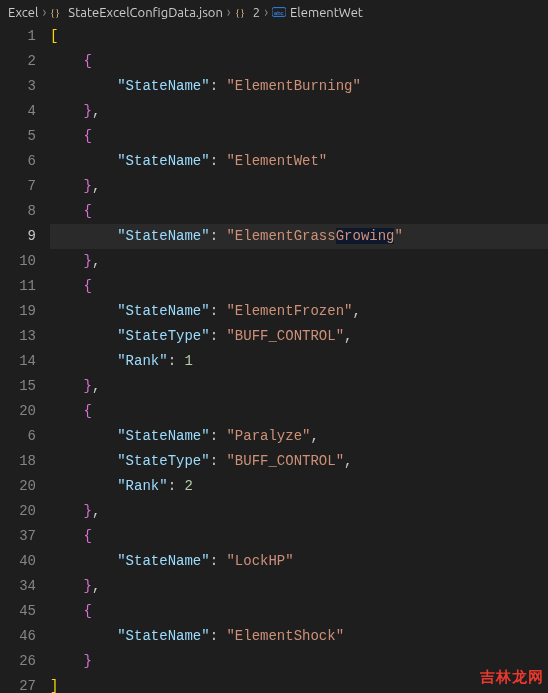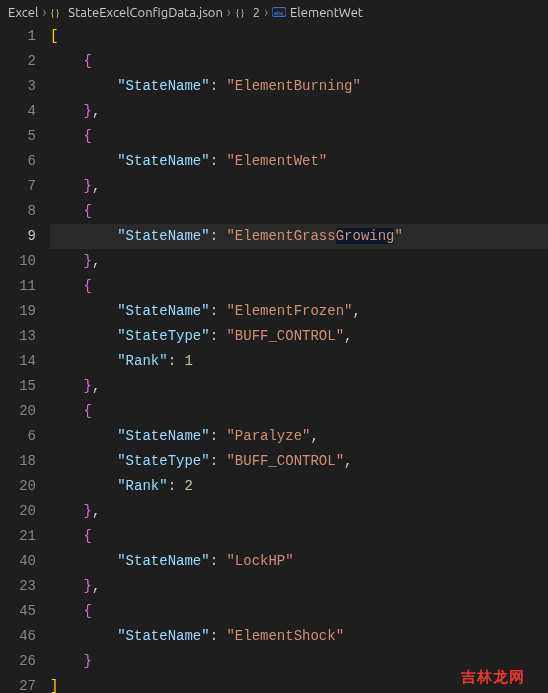--- a/index.html
+++ b/index.html
@@ -65,21 +65,21 @@
   .tok-key { color: #9cdcfe; }
   .tok-str { color: #ce9178; }
   .tok-num { color: #b5cea8; }
   .tok-colon { color: #cccccc; }
   .tok-comma { color: #cccccc; }
   .sel {
     background: #0f172a;
   }
   .watermark {
     position: absolute;
-    right: 23px;
+    right: 4px;
     bottom: 6px;
     font-family: sans-serif;
     font-size: 15px;
     font-weight: bold;
     color: #ff3b2f;
     letter-spacing: 1px;
     opacity: 0.9;
   }
 </style>
 </head>
@@ -134,23 +134,23 @@
       <div class="line">11</div>
       <div class="line">19</div>
       <div class="line">13</div>
       <div class="line">14</div>
       <div class="line">15</div>
       <div class="line">20</div>
       <div class="line">6</div>
       <div class="line">18</div>
       <div class="line">20</div>
       <div class="line">20</div>
-      <div class="line">21</div>
+      <div class="line">37</div>
       <div class="line">40</div>
-      <div class="line">23</div>
+      <div class="line">34</div>
       <div class="line">45</div>
       <div class="line">46</div>
       <div class="line">26</div>
       <div class="line">27</div>
     </div>
   <div class="code"><div class="line"><span></span><span class="tok-bracket-y">[</span></div><div class="line"><span>    </span><span class="tok-bracket-p">{</span></div><div class="line"><span>        </span><span class="tok-key">"StateName"</span><span class="tok-colon">:</span><span> </span><span class="tok-str">"ElementBurning"</span></div><div class="line"><span>    </span><span class="tok-bracket-p">}</span><span class="tok-comma">,</span></div><div class="line"><span>    </span><span class="tok-bracket-p">{</span></div><div class="line"><span>        </span><span class="tok-key">"StateName"</span><span class="tok-colon">:</span><span> </span><span class="tok-str">"ElementWet"</span></div><div class="line"><span>    </span><span class="tok-bracket-p">}</span><span class="tok-comma">,</span></div><div class="line"><span>    </span><span class="tok-bracket-p">{</span></div><div class="line active-line"><span>        </span><span class="tok-key">"StateName"</span><span class="tok-colon">:</span><span> </span><span class="tok-str">"ElementGrass</span><span class="tok-str sel">Growing</span><span class="tok-str">"</span></div><div class="line"><span>    </span><span class="tok-bracket-p">}</span><span class="tok-comma">,</span></div><div class="line"><span>    </span><span class="tok-bracket-p">{</span></div><div class="line"><span>        </span><span class="tok-key">"StateName"</span><span class="tok-colon">:</span><span> </span><span class="tok-str">"ElementFrozen"</span><span class="tok-comma">,</span></div><div class="line"><span>        </span><span class="tok-key">"StateType"</span><span class="tok-colon">:</span><span> </span><span class="tok-str">"BUFF_CONTROL"</span><span class="tok-comma">,</span></div><div class="line"><span>        </span><span class="tok-key">"Rank"</span><span class="tok-colon">:</span><span> </span><span class="tok-num">1</span></div><div class="line"><span>    </span><span class="tok-bracket-p">}</span><span class="tok-comma">,</span></div><div class="line"><span>    </span><span class="tok-bracket-p">{</span></div><div class="line"><span>        </span><span class="tok-key">"StateName"</span><span class="tok-colon">:</span><span> </span><span class="tok-str">"Paralyze"</span><span class="tok-comma">,</span></div><div class="line"><span>        </span><span class="tok-key">"StateType"</span><span class="tok-colon">:</span><span> </span><span class="tok-str">"BUFF_CONTROL"</span><span class="tok-comma">,</span></div><div class="line"><span>        </span><span class="tok-key">"Rank"</span><span class="tok-colon">:</span><span> </span><span class="tok-num">2</span></div><div class="line"><span>    </span><span class="tok-bracket-p">}</span><span class="tok-comma">,</span></div><div class="line"><span>    </span><span class="tok-bracket-p">{</span></div><div class="line"><span>        </span><span class="tok-key">"StateName"</span><span class="tok-colon">:</span><span> </span><span class="tok-str">"LockHP"</span></div><div class="line"><span>    </span><span class="tok-bracket-p">}</span><span class="tok-comma">,</span></div><div class="line"><span>    </span><span class="tok-bracket-p">{</span></div><div class="line"><span>        </span><span class="tok-key">"StateName"</span><span class="tok-colon">:</span><span> </span><span class="tok-str">"ElementShock"</span></div><div class="line"><span>    </span><span class="tok-bracket-p">}</span></div><div class="line"><span></span><span class="tok-bracket-y">]</span></div></div>
 </div>
 
 <div class="watermark">吉林龙网</div>
 

